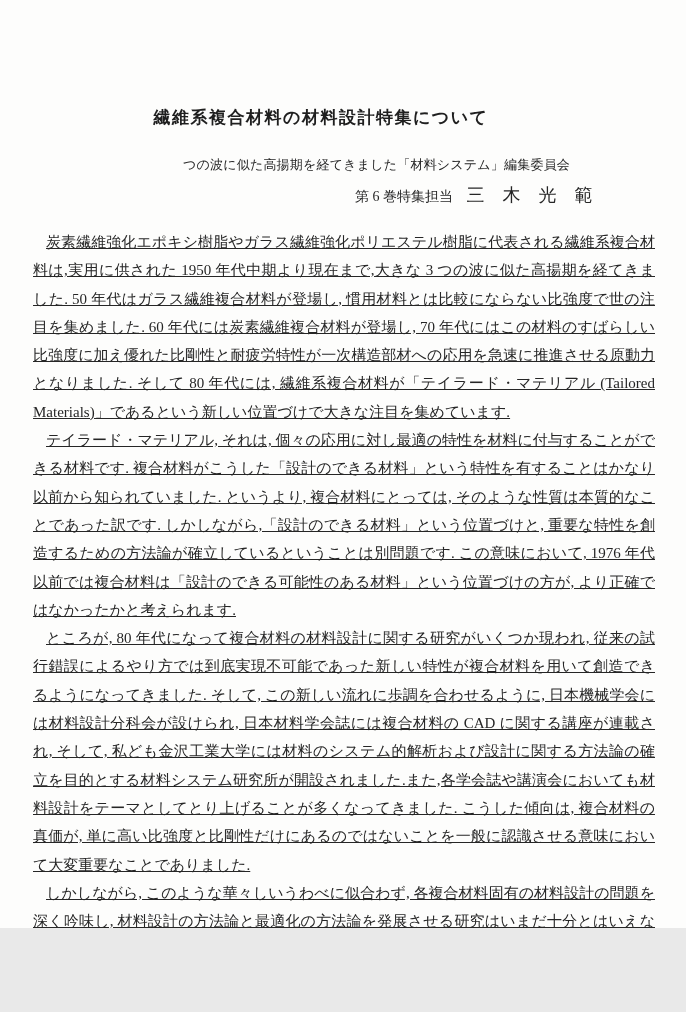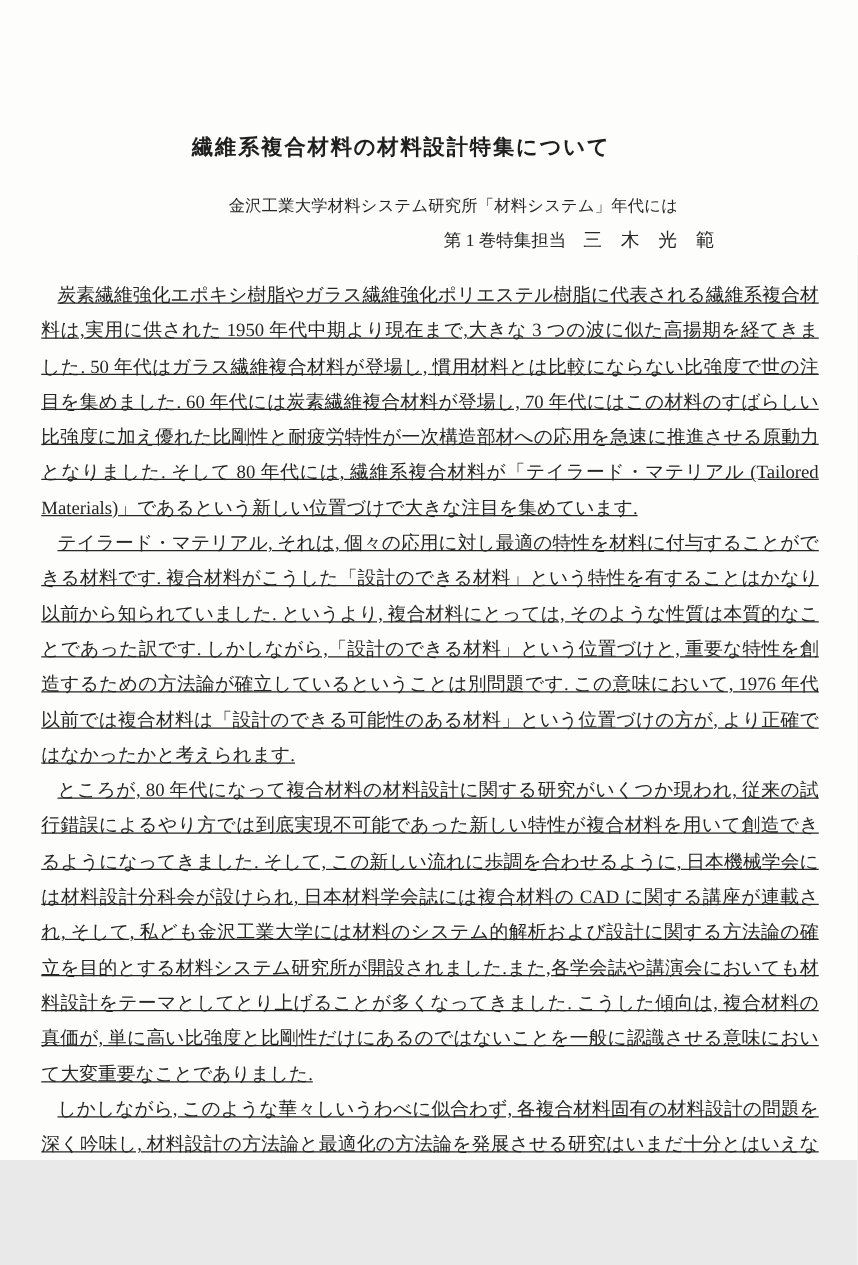--- a/index.html
+++ b/index.html
@@ -28,21 +28,21 @@
     font-size: 13px;
     letter-spacing: 0.2px;
   }
   .byline {
     margin-top: 9px;
     padding-left: 355px;
     font-size: 14px;
     white-space: nowrap;
   }
   .byline-name {
-    font-size: 15px;
+    font-size: 18px;
     margin-left: 10px;
   }
   .doc-body {
     margin: 21px 31px 0 33px;
     font-size: 15px;
     line-height: 28.3px;
     text-align: justify;
     text-justify: inter-ideograph;
   }
   .para {
@@ -62,24 +62,24 @@
     letter-spacing: 2px;
   }
 </style>
 </head>
 <body>
 
 <div class="page">
 
   <h1 class="title">繊維系複合材料の材料設計特集について</h1>
 
-  <div class="subtitle">金沢工業大学材料システム研究所「材料システム」年代には</div>
+  <div class="subtitle">つの波に似た高揚期を経てきました「材料システム」編集委員会</div>
 
   <div class="byline">
-    <span class="byline-role">第 1 巻特集担当</span>
+    <span class="byline-role">第 6 巻特集担当</span>
     <span class="byline-name">三　木　光　範</span>
   </div>
 
   <div class="doc-body">
     <p class="para">炭素繊維強化エポキシ樹脂やガラス繊維強化ポリエステル樹脂に代表される繊維系複合材料は,実用に供された 1950 年代中期より現在まで,大きな 3 つの波に似た高揚期を経てきました. 50 年代はガラス繊維複合材料が登場し, 慣用材料とは比較にならない比強度で世の注目を集めました. 60 年代には炭素繊維複合材料が登場し, 70 年代にはこの材料のすばらしい比強度に加え優れた比剛性と耐疲労特性が一次構造部材への応用を急速に推進させる原動力となりました. そして 80 年代には, 繊維系複合材料が「テイラード・マテリアル (Tailored Materials)」であるという新しい位置づけで大きな注目を集めています.</p>
     <p class="para">テイラード・マテリアル, それは, 個々の応用に対し最適の特性を材料に付与することができる材料です. 複合材料がこうした「設計のできる材料」という特性を有することはかなり以前から知られていました. というより, 複合材料にとっては, そのような性質は本質的なことであった訳です. しかしながら,「設計のできる材料」という位置づけと, 重要な特性を創造するための方法論が確立しているということは別問題です. この意味において, 1976 年代以前では複合材料は「設計のできる可能性のある材料」という位置づけの方が, より正確ではなかったかと考えられます.</p>
     <p class="para">ところが, 80 年代になって複合材料の材料設計に関する研究がいくつか現われ, 従来の試行錯誤によるやり方では到底実現不可能であった新しい特性が複合材料を用いて創造できるようになってきました. そして, この新しい流れに歩調を合わせるように, 日本機械学会には材料設計分科会が設けられ, 日本材料学会誌には複合材料の CAD に関する講座が連載され, そして, 私ども金沢工業大学には材料のシステム的解析および設計に関する方法論の確立を目的とする材料システム研究所が開設されました.また,各学会誌や講演会においても材料設計をテーマとしてとり上げることが多くなってきました. こうした傾向は, 複合材料の真価が, 単に高い比強度と比剛性だけにあるのではないことを一般に認識させる意味において大変重要なことでありました.</p>
     <p class="para">しかしながら, このような華々しいうわべに似合わず, 各複合材料固有の材料設計の問題を深く吟味し, 材料設計の方法論と最適化の方法論を発展させる研究はいまだ十分とはいえない現状であります. 一方, 材料設計に寄せる期待はますます大きくなっています. そこで私達は, 材料設計の総論と共に各論についても発展させなければならないと痛感しております. こうした観点からこのたび, 編集委員会では繊維系複合材料を中心にした材料設計の方法論に関する特集号を検討し, 第 3 巻に「繊維系複合材料の材料設計」というメインテーマを掲げることにいたしました.</p>
   </div>
 

